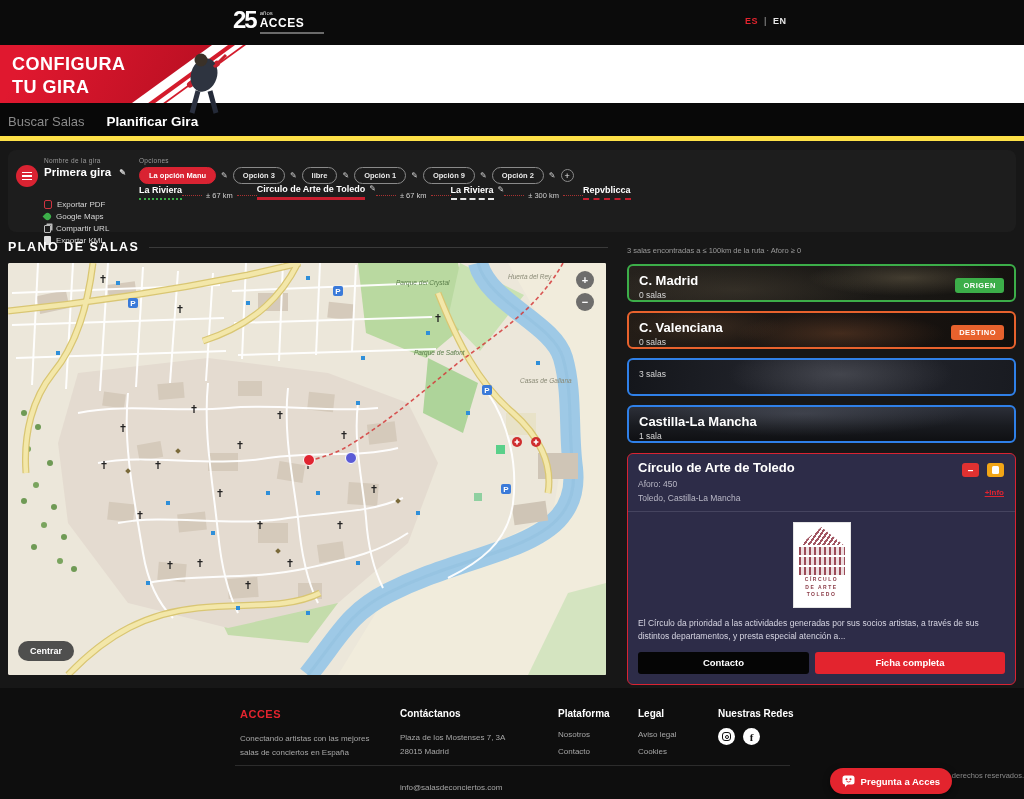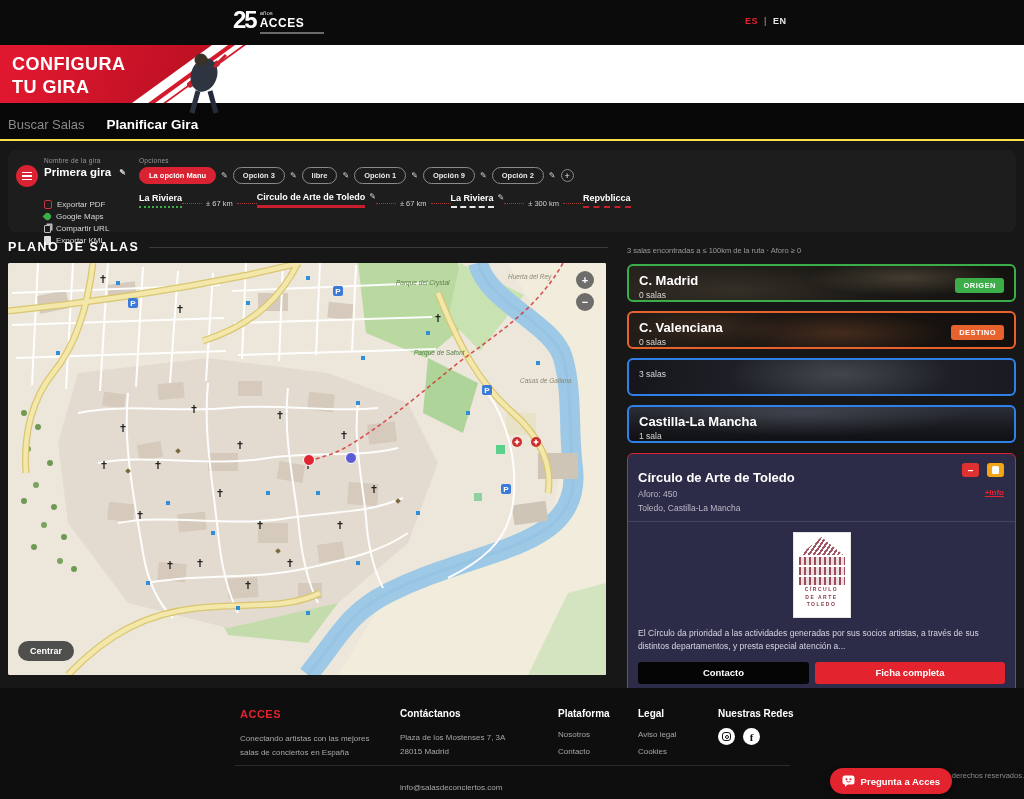--- a/index.html
+++ b/index.html
@@ -19,21 +19,21 @@
 
   
   .banner{position:absolute;left:0;top:45px;width:1024px;height:58px;background:#ffffff;overflow:visible;z-index:5}
   .banner-red{position:absolute;left:0;top:0;width:260px;height:58px;background:linear-gradient(115deg,#e0182f 10%,#b30e20 90%);clip-path:polygon(0 0,212px 0,132px 58px,0 58px)}
   .banner-title{position:absolute;left:12px;top:8px;color:#fff;font-size:18px;font-weight:800;letter-spacing:.5px;line-height:1.25;z-index:2}
   .stripe{position:absolute;top:0;height:58px;background:#d41b2c;transform:skewX(-54deg);transform-origin:top left}
   .s1{left:228px;width:7px}.s2{left:243px;width:3px}
   .guitarist{position:absolute;left:170px;top:0;z-index:3}
 
   
-  .tabstrip{position:absolute;left:0;top:103px;width:1024px;height:38px;background:#080808;border-bottom:2px solid #fde047}
+  .tabstrip{position:absolute;left:0;top:103px;width:1024px;height:38px;background:#080808;border-bottom:5px solid #fde047}
   .tabs{position:absolute;left:8px;bottom:7px;display:flex;gap:22px;align-items:baseline}
   .tab{font-size:13px;color:#8a8a8a;cursor:pointer}
   .tab.active{color:#fff;font-weight:800;font-size:13.5px}
 
   
   .tourbar{position:absolute;left:8px;top:150px;width:1008px;height:82px;background:#1d1d1d;border-radius:8px}
   .tour-icon{position:absolute;left:8px;top:15px;width:22px;height:22px;border-radius:50%;background:#d92332;display:flex;flex-direction:column;justify-content:center;align-items:center;gap:2px}
   .tour-icon i{display:block;width:10px;height:1.5px;background:#fff}
   .tour-left{position:absolute;left:36px;top:7px;width:95px}
   .lbl{font-size:6.5px;color:#9a9a9a;letter-spacing:.3px}
@@ -43,21 +43,21 @@
   .t-act{display:flex;align-items:center;gap:5px;font-size:8px;color:#d6d6d6;cursor:pointer}
   .ic-pdf{width:8px;height:9px;border:1.5px solid #cf3440;border-radius:2px}
   .ic-pin{width:7px;height:7px;background:#3cae49;border-radius:50% 50% 50% 0;transform:rotate(45deg)}
   .ic-copy{width:7px;height:8px;border:1px solid #bbb;border-radius:1px;box-shadow:2px -2px 0 -0.5px #bbb}
   .ic-file{width:7px;height:9px;background:#ddd;border-radius:1px}
   .tour-right{position:absolute;left:131px;top:7px;width:860px}
   .pills{display:flex;align-items:center;gap:5px;margin-top:3px}
   .pill{font-size:7.5px;font-weight:700;color:#e8e8e8;border:1px solid #8a8a8a;border-radius:9px;padding:3px 9px;white-space:nowrap;cursor:pointer}
   .pill.active{background:#d92332;border-color:#d92332;color:#fff}
   .pill-add{width:13px;height:13px;border:1px solid #8a8a8a;border-radius:50%;color:#e8e8e8;font-size:9px;display:flex;align-items:center;justify-content:center;cursor:pointer}
-  .route{display:flex;align-items:center;margin-top:8px;width:390px;justify-content:space-between}
+  .route{display:flex;align-items:center;width:390px;justify-content:space-between}
   .rstop{display:flex;gap:4px;align-items:flex-start}
   .rv{font-size:9px;font-weight:800;color:#fff;padding-bottom:3px;white-space:nowrap;cursor:pointer}
   .u-green{border-bottom:2px dotted #3cae49}
   .u-redsolid{border-bottom:3px solid #c81e2e}
   .u-white{border-bottom:2px dashed #e8e8e8}
   .u-reddash{border-bottom:2px dashed #c81e2e}
   .rconn{display:flex;align-items:center;gap:4px;margin-top:6px}
   .rdash{width:20px;border-top:1.5px dotted #a83232}
   .rkm{font-size:7.5px;color:#cfcfcf;white-space:nowrap}
 
@@ -80,21 +80,21 @@
   .region .rcount{font-size:8.5px;color:#d6d6d6;margin-top:2px;position:relative;z-index:2}
   .b-green{border:2px solid #3cae49}.b-orange{border:2px solid #e8622d}.b-blue{border:2px solid #2f80e8}
   .badge{position:absolute;right:10px;top:12px;font-size:7.5px;font-weight:800;color:#fff;padding:3px 8px;border-radius:3px;letter-spacing:.5px;z-index:2}
   .badge.origen{background:#3cae49}.badge.destino{background:#e8622d}
   .ph-madrid{background:radial-gradient(140px 26px at 72% 35%,rgba(145,130,100,.35),transparent 70%),radial-gradient(200px 36px at 28% 70%,rgba(95,85,68,.3),transparent 70%),linear-gradient(100deg,#26221d,#1b1916 60%,#14120f)}
   .ph-valenciana{background:radial-gradient(150px 30px at 55% 60%,rgba(160,95,55,.3),transparent 70%),radial-gradient(110px 26px at 20% 40%,rgba(125,88,60,.25),transparent 70%),linear-gradient(100deg,#241d17,#1a1411 60%,#120f0c)}
   .ph-aragon{background:radial-gradient(150px 40px at 55% 42%,rgba(112,114,122,.4),transparent 75%),linear-gradient(95deg,#14161b,#262830 50%,#191b21)}
   .ph-castilla{background:radial-gradient(220px 30px at 45% 20%,rgba(120,125,140,.3),transparent 75%),linear-gradient(180deg,#2c2f38 0%,#191b20 55%,#0f1013)}
 
   
-  .venue{position:relative;margin-top:10px;background:#2d2c48;border:1px solid #d92332;border-radius:6px;padding:16px 10px 10px}
+  .venue{position:relative;margin-top:10px;background:#2d2c48;border:1px solid #d92332;border-radius:6px;padding:6px 10px 10px}
   .v-name{font-size:13px;font-weight:800;color:#fff}
   .v-meta{font-size:8.5px;color:#b9b8c6;margin-top:4px}
   .v-minus{position:absolute;right:36px;top:9px;width:17px;height:14px;background:#e03131;border-radius:3px;color:#fff;font-size:10px;font-weight:800;display:flex;align-items:center;justify-content:center;cursor:pointer}
   .v-book{position:absolute;right:11px;top:9px;width:17px;height:14px;background:#f2a516;border-radius:3px;display:flex;align-items:center;justify-content:center;cursor:pointer}
   .v-book i{display:block;width:7px;height:8px;background:#fff;border-radius:1.5px}
   .v-info{position:absolute;right:11px;top:34px;font-size:8px;font-weight:800;color:#e02430;text-decoration:underline;cursor:pointer}
   .v-div{border-top:1px solid #45445f;margin:8px -10px 0}
   .v-logo{width:58px;height:86px;background:#fff;margin:10px auto 0;padding:3px 4px;border:1px solid #e5e5e5}
   .vl-roof{width:44px;height:18px;margin:1px auto 1px;clip-path:polygon(50% 0,100% 100%,0 100%);background:repeating-linear-gradient(-55deg,#a25663 0 2px,#fff 2px 4px)}
   .vl-row{height:8px;margin:2px 1px 0;background:repeating-linear-gradient(90deg,#9b4a57 0 2px,rgba(155,74,87,.18) 2px 5px)}

